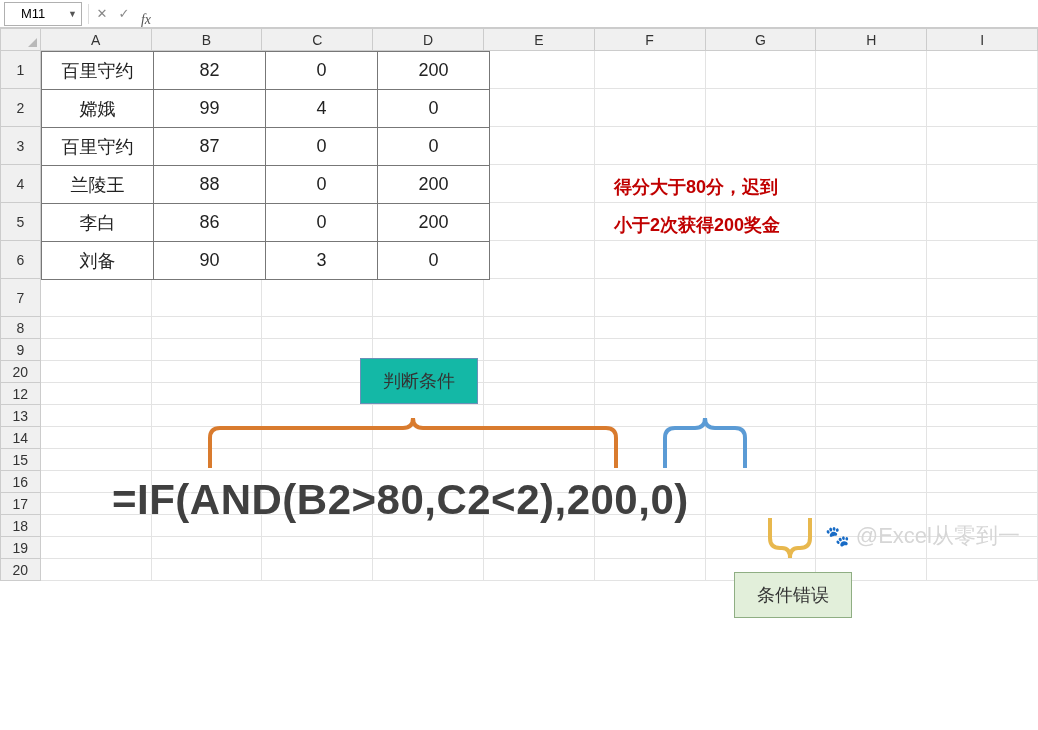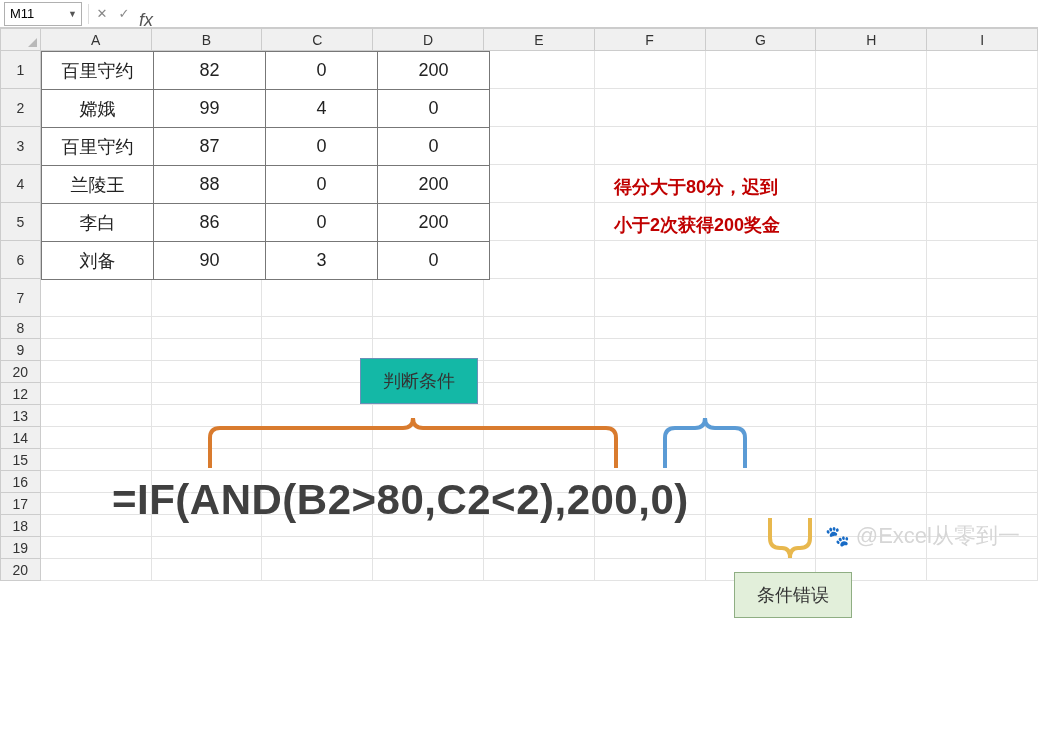--- a/index.html
+++ b/index.html
@@ -24,37 +24,37 @@
   }
   .name-box {
     width: 78px;
     height: 24px;
     margin: 0 4px;
     border: 1px solid #b0b0b0;
     background: #fff;
     display: flex;
     align-items: center;
     justify-content: space-between;
-    padding: 0 4px 0 5px;
+    padding: 0 4px 0 16px;
     font-size: 13px;
   }
   .name-box .chev { font-size: 9px; color: #555; }
   .fb-sep { width:1px; height:20px; background:#ddd; margin: 0 2px; }
   .fb-btn {
     width: 22px;
     height: 22px;
     display: flex;
     align-items: center;
     justify-content: center;
     color: #888;
     font-size: 13px;
   }
   .fb-btn.x { color:#888; }
   .fb-btn.ok { color:#888; }
-  .fb-btn.fx { font-style: italic; font-family: Liberation Sans, sans-serif; color:#555; font-size:18px;margin-top:13px; }
+  .fb-btn.fx { font-style: italic; font-family: Liberation Serif, serif; color:#555; font-size:14px;margin-top:13px; }
   .formula-input {
     flex: 1;
     height: 22px;
     border: none;
     outline: none;
     padding-left: 4px;
     font-size: 13px;
     background: transparent;
   }
 

